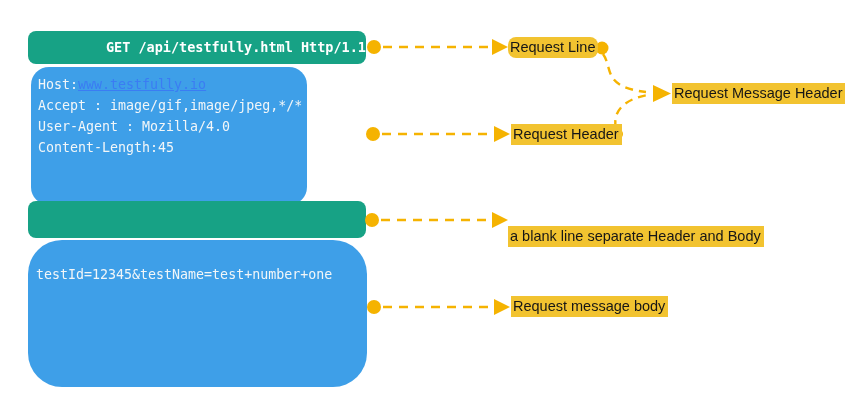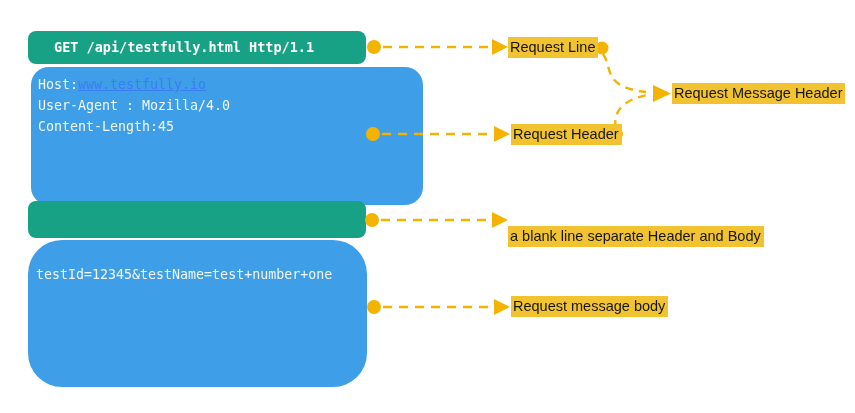--- a/index.html
+++ b/index.html
@@ -20,27 +20,28 @@
   .request-line-box {
     position: absolute;
     left: 28px; top: 31px; width: 338px; height: 33px;
     background: var(--green);
     border-radius: 8px;
     color: #ffffff;
     font-family: "DejaVu Sans Mono", monospace;
     font-size: 13.5px;
     font-weight: bold;
     line-height: 33px;
-    padding-left: 26px;
+    padding-left: 19px;
     white-space: nowrap;
     z-index: 1;
+    text-align: right;
   }
   .request-header-box {
     position: absolute;
-    left: 31px; top: 67px; width: 392px; height: 138px;
+    left: 31px; top: 67px; width: 276px; height: 138px;
     background: var(--blue);
     border-radius: 18px;
     color: var(--box-text);
     font-family: "DejaVu Sans Mono", monospace;
     font-size: 13.3px;
     line-height: 21px;
     padding: 7px 4px 0 7px;
     white-space: nowrap;
     z-index: 1;
   }
@@ -86,35 +87,36 @@
   .anno {
     position: absolute;
     background: var(--label-bg);
     color: #161616;
     font-size: 14.5px;
     line-height: 19px;
     padding: 1px 3px 1px 2px;
     white-space: nowrap;
     z-index: 4;
   }
-  .anno-request-line           { left: 508px; top: 37px; }
+  .anno-request-line           { left: 508px; top: 37px; border-radius: 8px; }
   .anno-request-message-header { left: 672px; top: 83px; }
   .anno-request-header         { left: 511px; top: 124px; }
   .anno-blank-line             { left: 508px; top: 226px; }
   .anno-request-body           { left: 511px; top: 296px; }
 </style>
 </head>
 <body>
 
 <div class="canvas">
 
   <div class="request-line-box mono">GET /api/testfully.html Http/1.1</div>
 
   <div class="request-header-box mono">
     <div><span>Host:</span><a>www.testfully.io</a></div>
+    <div>Accept : image/gif,image/jpeg,*/*</div>
     <div>User-Agent : Mozilla/4.0</div>
     <div>Content-Length:45</div>
   </div>
 
   <div class="blank-line-bar"></div>
 
   <div class="request-body-box mono">testId=12345&amp;testName=test+number+one</div>
 
   <svg class="overlay" width="855" height="413" viewBox="0 0 855 413">
 

